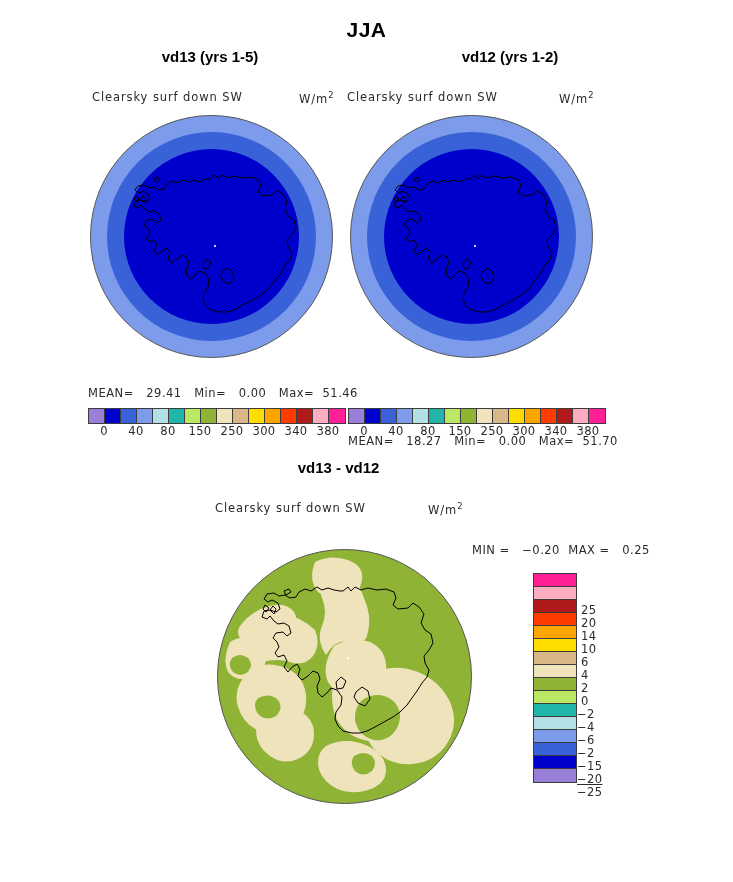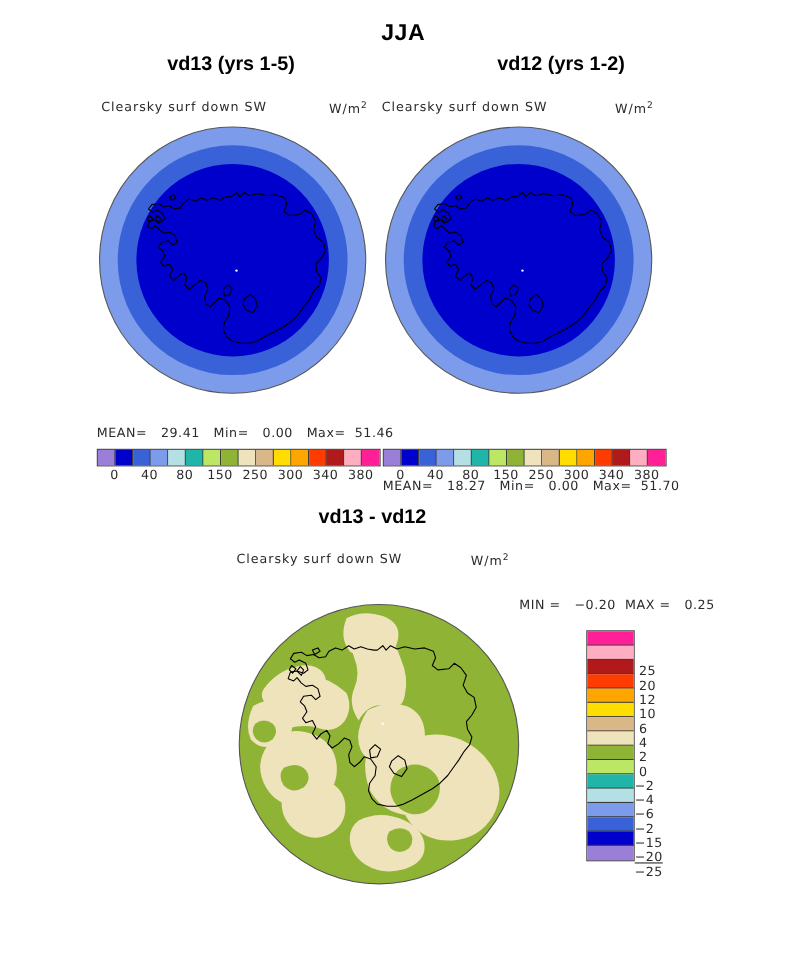--- a/index.html
+++ b/index.html
@@ -22,21 +22,21 @@
     font-family: "Liberation Sans", sans-serif;
     font-weight: bold;
     font-size: 21px;
     letter-spacing: 0.5px;
     text-align: center;
     white-space: nowrap;
   }
   .panel-title {
     font-family: "Liberation Sans", sans-serif;
     font-weight: bold;
-    font-size: 18px;
+    font-size: 15px;
     text-align: center;
     white-space: nowrap;
   }
 
   
   .plotlabel {
     font-family: "DejaVu Sans", sans-serif;
     font-size: 11.5px;
     letter-spacing: 0.9px;
     color: #2b2b2b;
@@ -355,21 +355,21 @@
     <div class="sw" style="background: rgb(31, 181, 168); height: 6.25%;"></div>
     <div class="sw" style="background: rgb(179, 224, 229); height: 6.25%;"></div>
     <div class="sw" style="background: rgb(124, 156, 235); height: 6.25%;"></div>
     <div class="sw" style="background: rgb(58, 98, 216); height: 6.25%;"></div>
     <div class="sw" style="background: rgb(0, 0, 204); height: 6.25%;"></div>
     <div class="sw" style="background: rgb(154, 127, 216); height: 6.25%;"></div>
   </div>
 <div class="cbar-v-ticks" id="cbar-v-ticks" style="left:581px; top:573px; height:208px; width:50px;margin-top:24px;">
     <span style="top: 6.25%;">25</span>
     <span style="top: 12.5%;">20</span>
-    <span style="top: 18.75%;">12</span>
+    <span style="top: 18.75%;">14</span>
     <span style="top: 25%;">10</span>
     <span style="top: 31.25%;">6</span>
     <span style="top: 37.5%;">4</span>
     <span style="top: 43.75%;">2</span>
     <span style="top: 50%;">0</span>
     <span class="neg" style="top: 56.25%;">−2</span>
     <span class="neg" style="top: 62.5%;">−4</span>
     <span class="neg" style="top: 68.75%;">−6</span>
     <span class="neg" style="top: 75%;">−2</span>
     <span class="neg" style="top: 81.25%;">−15</span>

